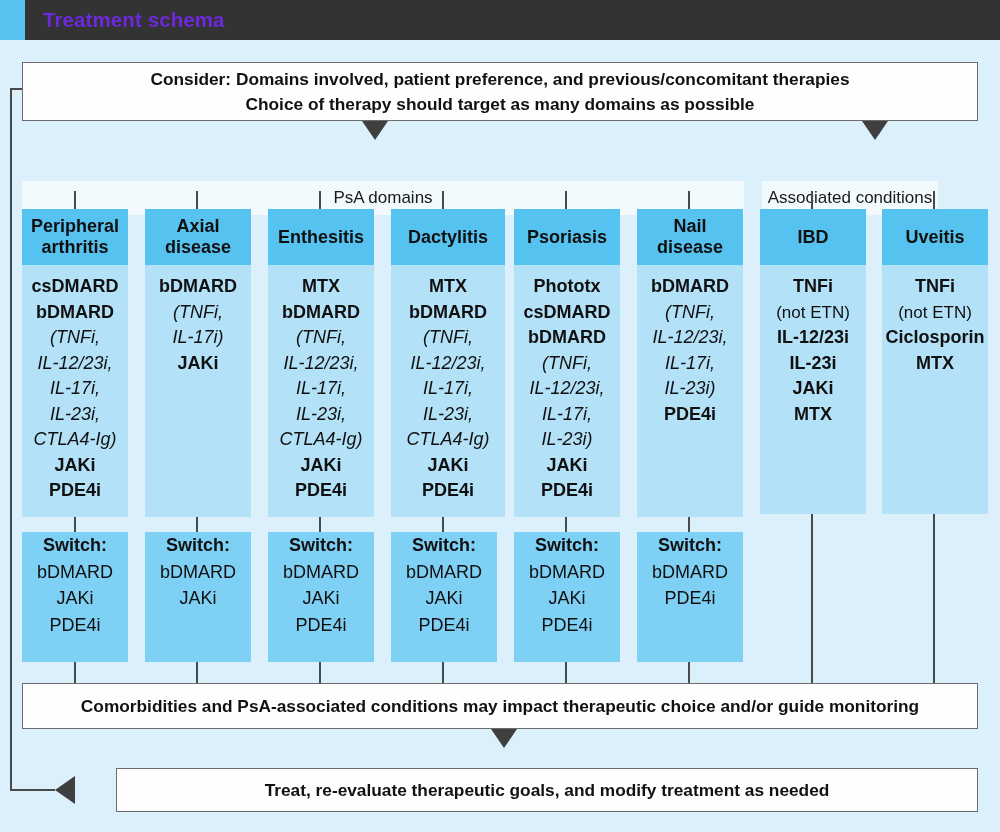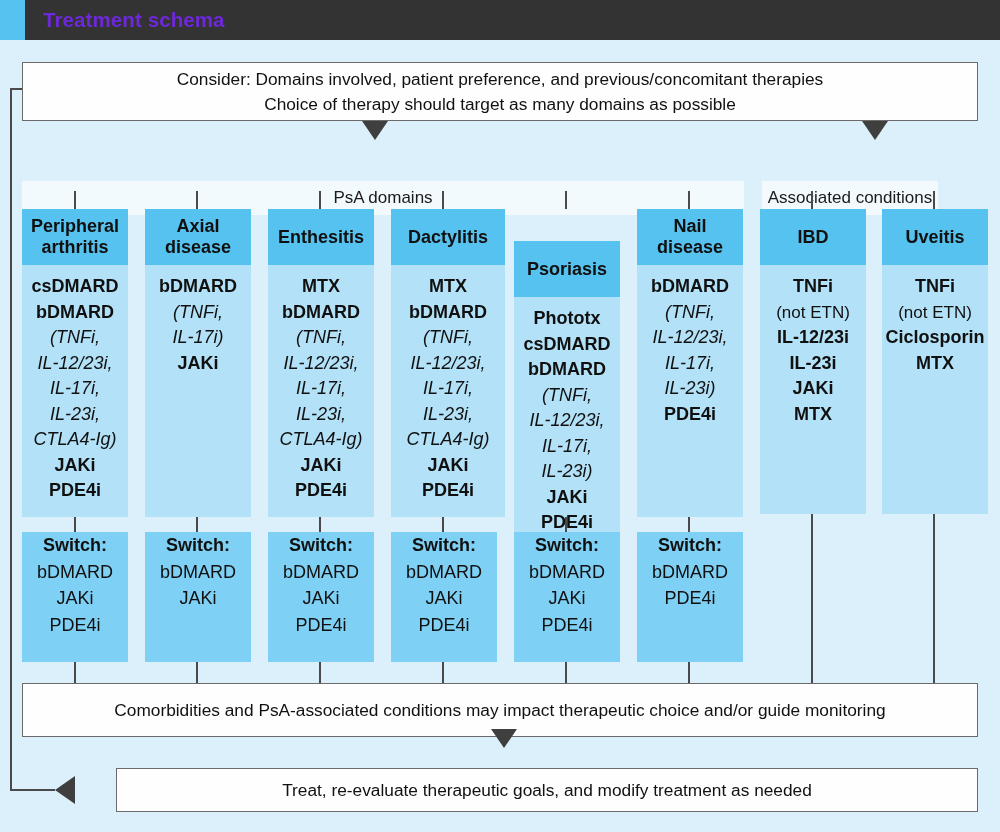--- a/index.html
+++ b/index.html
@@ -26,21 +26,21 @@
     position: absolute; left: 0; top: 40px; width: 1000px; height: 792px;
     background: #dcf0fb;
   }
 
   
   .wbox {
     position: absolute; background: #fefefe; border: 1.6px solid #6b6b6b;
     display: flex; flex-direction: column; align-items: center; justify-content: center;
     text-align: center; color: #111;
   }
-  .wbox .ln { font-size: 17.3px; font-weight: 400; line-height: 25px; white-space: nowrap; }
+  .wbox .ln { font-size: 17.3px; font-weight: 700; line-height: 25px; white-space: nowrap; }
 
   
   .strip {
     position: absolute; background: #f2fafe;
     display: flex; align-items: center; justify-content: center;
     color: #1a1a1a; font-size: 17px; font-weight: 400; white-space: nowrap; margin-top: 24px;
   }
 
   
   .arrow-down {
@@ -175,21 +175,21 @@
         <div class="it em">(TNFi,</div>
         <div class="it em">IL-12/23i,</div>
         <div class="it em">IL-17i,</div>
         <div class="it em">IL-23i,</div>
         <div class="it em">CTLA4-Ig)</div>
         <div class="it">JAKi</div>
         <div class="it">PDE4i</div>
       </div>
     </div>
 
-    <div class="col" style="left:514px; top:169px; width:106px; height:308px;margin-top:32px;">
+    <div class="col" style="left:514px; top:169px; width:106px; height:308px;">
       <div class="col-head" style="height:56px;">Psoriasis</div>
       <div class="col-body" style="top:56px; height:252px;">
         <div class="it">Phototx</div>
         <div class="it">csDMARD</div>
         <div class="it">bDMARD</div>
         <div class="it em">(TNFi,</div>
         <div class="it em">IL-12/23i,</div>
         <div class="it em">IL-17i,</div>
         <div class="it em">IL-23i)</div>
         <div class="it">JAKi</div>
@@ -281,21 +281,21 @@
       <div class="it">PDE4i</div>
     </div>
 
     <div class="vline" style="left:74px;  top:622px; height:21px;"></div>
     <div class="vline" style="left:196px; top:622px; height:21px;"></div>
     <div class="vline" style="left:319px; top:622px; height:21px;"></div>
     <div class="vline" style="left:442px; top:622px; height:21px;"></div>
     <div class="vline" style="left:565px; top:622px; height:21px;"></div>
     <div class="vline" style="left:688px; top:622px; height:21px;"></div>
 
-    <div class="wbox" style="left:22px; top:643px; width:956px; height:54px;">
+    <div class="wbox" style="left:22px; top:643px; width:956px; height:46px;">
       <div class="ln">Comorbidities and PsA-associated conditions may impact therapeutic choice and/or guide monitoring</div>
     </div>
 
     <div class="arrow-down" style="left:491px; top:689px;"></div>
 
     <div class="wbox" style="left:116px; top:728px; width:862px; height:44px;">
       <div class="ln">Treat, re-evaluate therapeutic goals, and modify treatment as needed</div>
     </div>
 
   </div>

